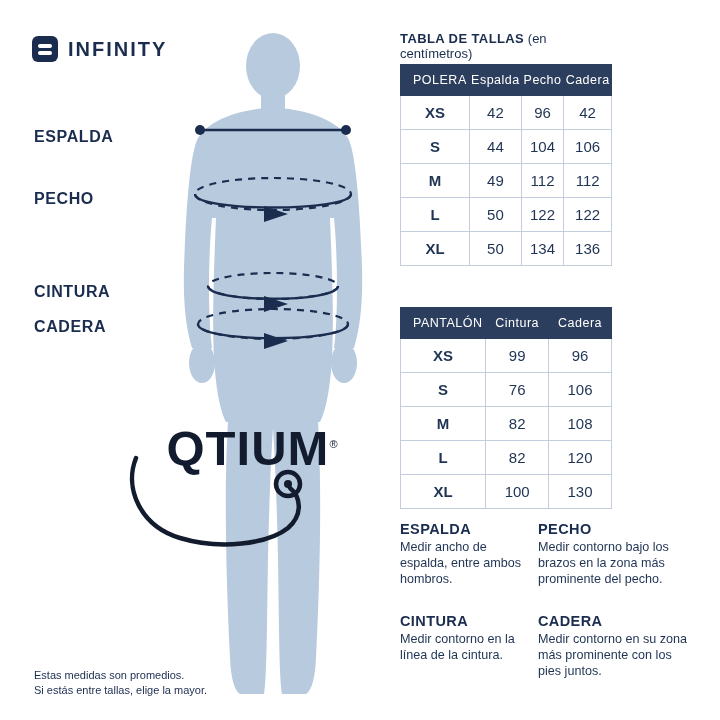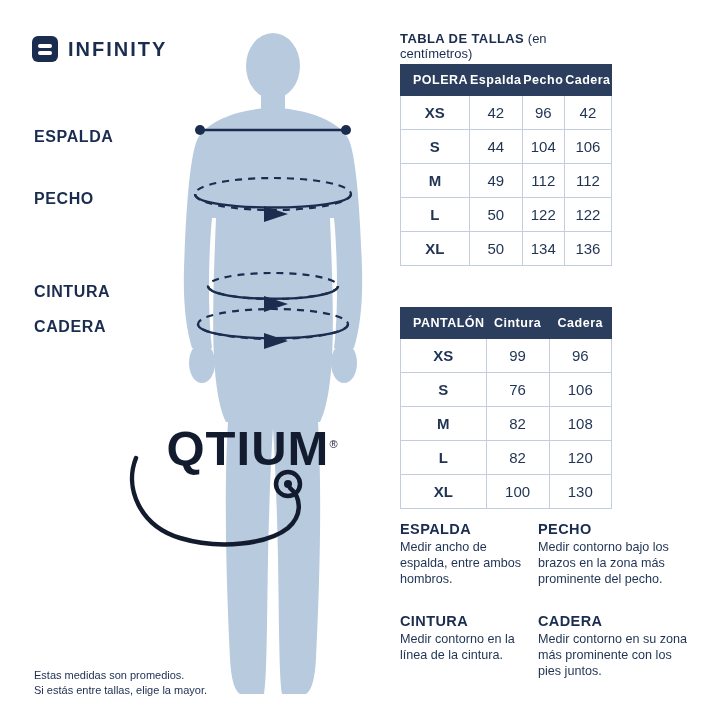--- a/index.html
+++ b/index.html
@@ -81,21 +81,21 @@
     font-size: 14px;
     background: #fff;
   }
   table.sizes th, table.sizes td {
     border: 1px solid #c3cddd;
     text-align: center;
     color: #1f3353;
   }
   table.sizes thead th {
     background: #2c3e5d; color: #ffffff;
-    font-weight: bold; font-size: 12.5px;
+    font-weight: normal; font-size: 12.5px;
     letter-spacing: .5px;
     border-color: #2c3e5d;
     height: 31px;
   }
   table.sizes thead th.first { text-align: left; padding-left: 12px; }
   table.sizes tbody td { height: 34px; font-size: 15px; margin-top: 28px; }
   table.sizes tbody td.size { font-weight: bold; }
 
   #table-polera   { left: 400px; top: 64px; }
   #table-polera th.c0, #table-polera td.c0 { width: 86px; }

